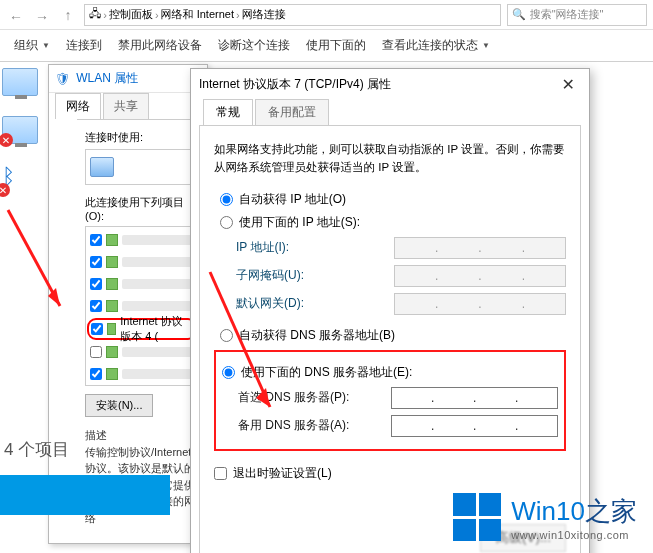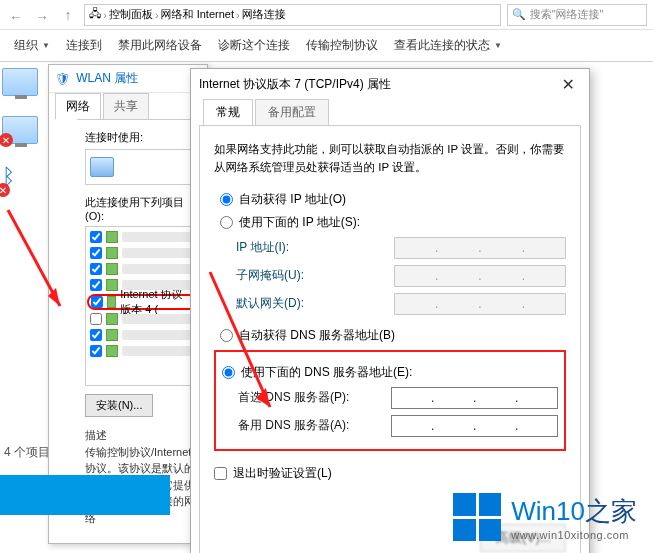--- a/index.html
+++ b/index.html
@@ -31,21 +31,21 @@
 .dlg-title { height: 28px; display: flex; align-items: center; padding: 0 6px; gap: 6px; font-size: 12px; color: #0066cc; border-bottom: 1px solid #e5e5e5; }
 .dlg-title .sh { color: #1a75d1; }
 .tab-strip { height: 26px; display: flex; align-items: flex-end; padding: 0 6px; gap: 2px; background: #fff; }
 .tab { padding: 4px 10px; border: 1px solid #ccc; border-bottom: none; background: #fff; font-size: 12px; position: relative; }
 .tab.inactive { background: #f4f4f4; color: #666; }
 .tab-panel { border-top: 1px solid #ccc; padding: 10px 8px; height: calc(100% - 54px); overflow: hidden; margin-left: 28px; }
 .label { font-size: 11px; margin-bottom: 4px; }
 .adapter-box { height: 36px; border: 1px solid #ccc; background: #fff; display: flex; align-items: center; padding: 4px; gap: 6px; margin-bottom: 10px; }
 .adapter-icon { width: 24px; height: 20px; background: linear-gradient(#cfe8ff,#7fb8f0); border: 1px solid #6a9ad0; border-radius: 2px; }
 .items-box { height: 160px; border: 1px solid #ccc; background: #fff; overflow: hidden; padding: 2px 2px; font-size: 11px; margin-bottom: 8px; }
-.item-row { display: flex; align-items: center; gap: 4px; height: 16px; padding: 0 2px; }
+.item-row { display: flex; align-items: center; gap: 4px; height: 22px; padding: 0 2px; }
 .item-row input[type=checkbox] { width: 12px; height: 12px; }
 .item-row .pix { width: 12px; height: 12px; background: #7ac060; border: 1px solid #5aa040; }
 .item-row .blur { background: #e8e8e8; border-radius: 2px; height: 10px; flex: 1; filter: blur(0.5px); }
 .item-row.highlight { border: 2px solid #ff0000; border-radius: 9px; margin: 1px -1px; }
 .btn { border: 1px solid #adadad; background: #e9e9e9; padding: 3px 10px; font-size: 11px; }
 .desc { font-size: 11px; color: #333; margin-top: 10px; line-height: 1.5; }
 
 
 .dialog-ipv4 { position: absolute; left: 190px; top: 6px; width: 400px; height: 500px; background: #fff; border: 1px solid #aaa; box-shadow: 3px 3px 10px rgba(0,0,0,0.25); }
 .dlg-title2 { height: 30px; display: flex; align-items: center; justify-content: space-between; padding: 0 8px; font-size: 12px; }
@@ -74,21 +74,21 @@
 
 
 .footer-bar { position: absolute; left: 0; bottom: 38px; width: 170px; height: 40px; background: #0099e5; }
 .watermark { position: absolute; right: 16px; bottom: 12px; display: flex; align-items: center; gap: 10px; }
 .winlogo { width: 48px; height: 48px; display: grid; grid-template-columns: 1fr 1fr; grid-template-rows: 1fr 1fr; gap: 3px; }
 .winlogo div { background: #0078d7; }
 .wm-text { font-size: 26px; color: #154a8a; font-weight: 300; }
 .wm-text b { color: #0078d7; font-weight: 400; }
 .wm-sub { font-size: 11px; color: #666; letter-spacing: 0.5px; }
 
-.items-count { font-size: 12px; color: #555; position: absolute; left: 4px; bottom: 92px; }
+.items-count { font-size: 17px; color: #555; position: absolute; left: 4px; bottom: 92px; }
 </style>
 </head>
 <body>
 
 <div class="explorer-bar">
   <span class="nav-arrow">←</span>
   <span class="nav-arrow">→</span>
   <span class="nav-arrow">↑</span>
   <div class="breadcrumb">
     <span>🖧</span>
@@ -106,21 +106,21 @@
 </div>
 
 <div class="command-bar">
   <div class="cmd-item">
       <span>组织</span>
       <span class="dd">▼</span>
     </div>
   <div class="cmd-item">连接到</div>
   <div class="cmd-item">禁用此网络设备</div>
   <div class="cmd-item">诊断这个连接</div>
-  <div class="cmd-item">传输控制协议</div>
+  <div class="cmd-item">使用下面的</div>
   <div class="cmd-item">
       <span>查看此连接的状态</span>
       <span class="dd">▼</span>
     </div>
 </div>
 
 <div class="content-area">
 
   <div class="device-icons">
     <div class="dev-icon monitor"></div>

